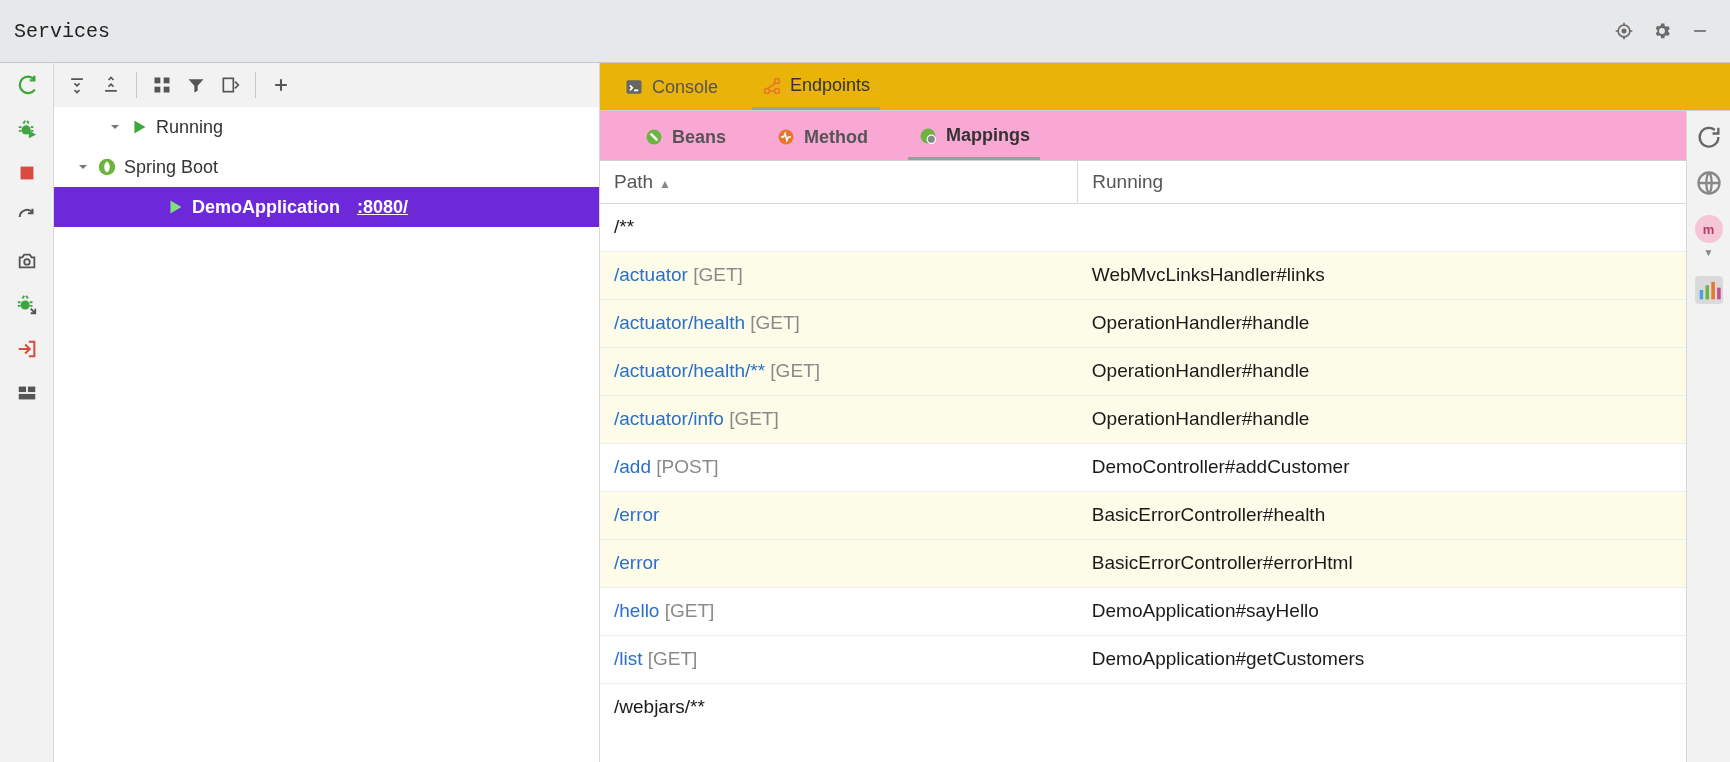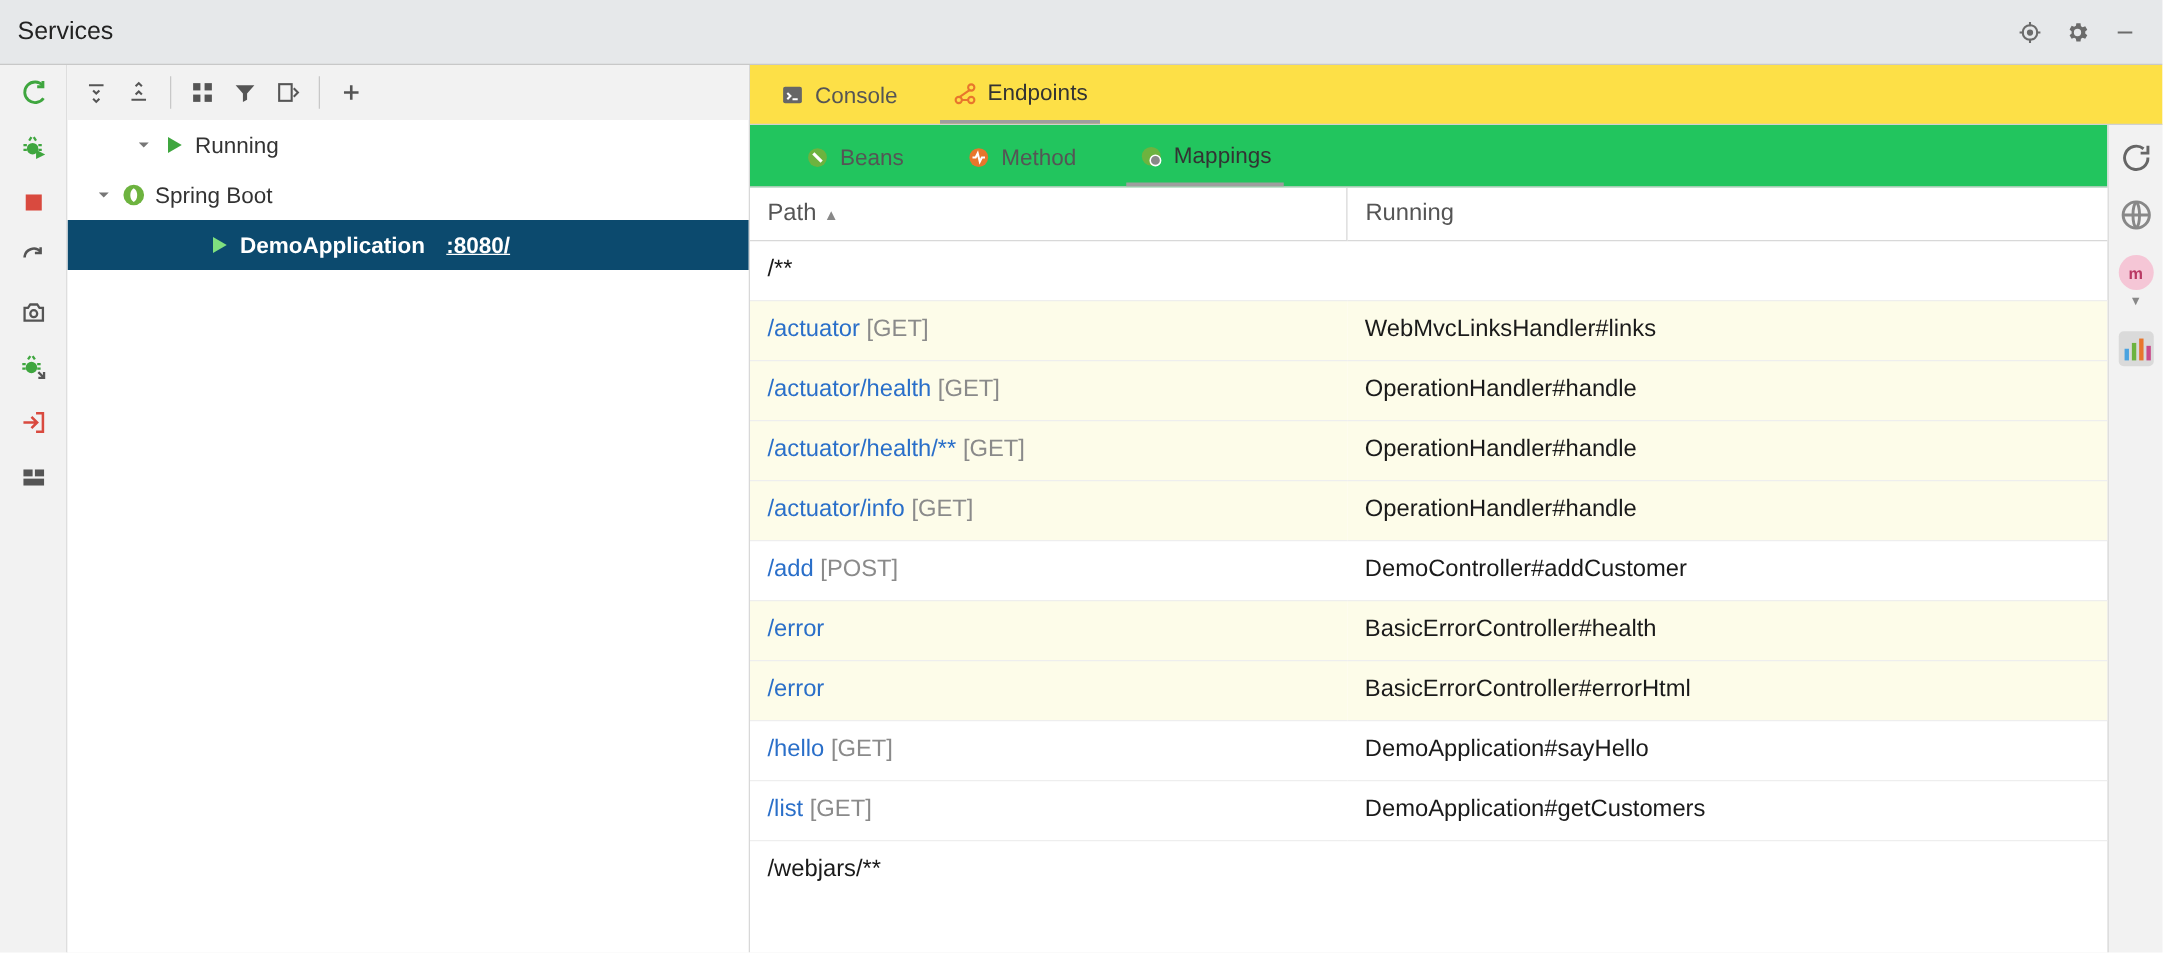--- a/index.html
+++ b/index.html
@@ -8,26 +8,27 @@
     font-size: 14px;
     color: #1a1a1a;
     background: #f2f2f2;
     width: 1730px;
     height: 762px;
     overflow: hidden;
   }
 
   
   .panel-header {
-    height: 52px;
+    height: 63px;
     background: #e6e8ea;
     border-bottom: 1px solid #c8c8c8;
     display: flex;
     align-items: center;
     padding: 0 14px;
+    font-family: Liberation Mono, monospace;
   }
   .panel-title { font-size: 20px; color: #222; }
   .panel-header-spacer { flex: 1; }
   .panel-hdr-btn {
     width: 32px; height: 32px;
     display:flex; align-items:center; justify-content:center;
     color:#6b6b6b; cursor:pointer; margin-left:6px;
   }
   .panel-hdr-btn svg { width:20px; height:20px; }
 
@@ -80,55 +81,56 @@
     flex:1; overflow:auto; font-size:18px; color:#333;
   }
   .tree-row{
     height:40px; display:flex; align-items:center; padding-left:8px; gap:6px;
     white-space:nowrap;
   }
   .tree-row.indent1{padding-left:22px;}
   .tree-row.indent2{padding-left:54px;}
   .tree-row.indent3{padding-left:110px;}
   .tree-row.selected{
-    background:#0c4a6e; color:#fff; font-weight:600;
+    background:#6d28d9; color:#fff; font-weight:600;
   }
   .tree-row.selected .app-port{ text-decoration:underline; }
   .chevron{width:14px;height:14px;display:inline-flex;align-items:center;justify-content:center;}
   .chevron svg{width:12px;height:12px;}
   .tree-icon{width:22px;height:22px;display:inline-flex;align-items:center;justify-content:center;}
 
   
   .main-col{ flex:1; display:flex; flex-direction:column; }
 
   .tab-row{
     height:48px; display:flex; align-items:flex-end;
     padding-left:14px;
     border-bottom:1px solid #d0d0d0;
-    background:#fde047;
+    background:#eab308;
     font-size:18px;
     gap:24px;
   }
   .tab{
     display:flex; align-items:center; gap:8px;
     height:46px; padding:0 10px;
     cursor:pointer; color:#555;
   }
   .tab.active{
     border-bottom:3px solid #9e9e9e; color:#333;
   }
   .tab-icon{width:20px;height:20px;display:inline-flex;align-items:center;justify-content:center;}
 
   .subtab-row{
     height:50px;display:flex;align-items:flex-end;
     padding-left:34px;
     border-bottom:1px solid #d0d0d0;
-    background:#22c55e;
+    background:#f9a8d4;
     gap:30px;
     font-size:18px;
+    font-weight:bold;
   }
 
   .table-wrap{ position:relative; flex:1; overflow:auto; }
   table{ border-collapse:collapse; width:100%; font-size:19px; }
   thead th{
     text-align:left; font-weight:400; color:#555;
     height:42px; padding:0 14px;
     background:#fff;
     border-bottom:1px solid #d8d8d8;
   }

